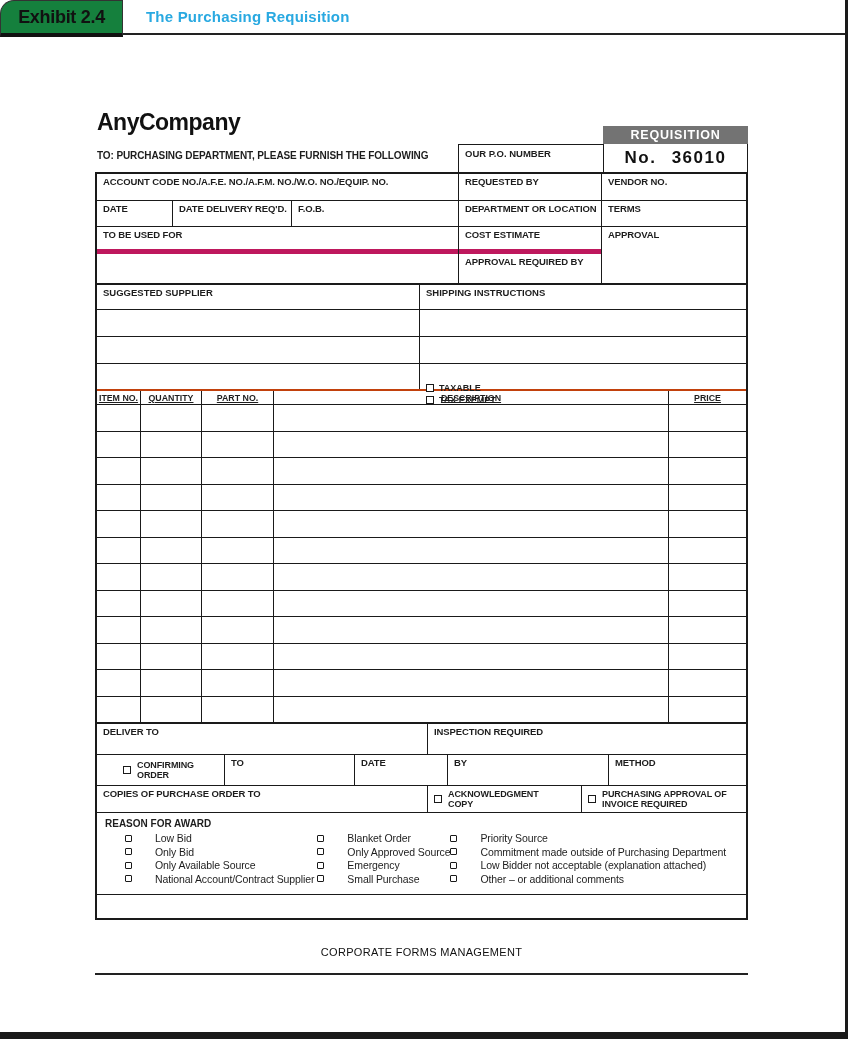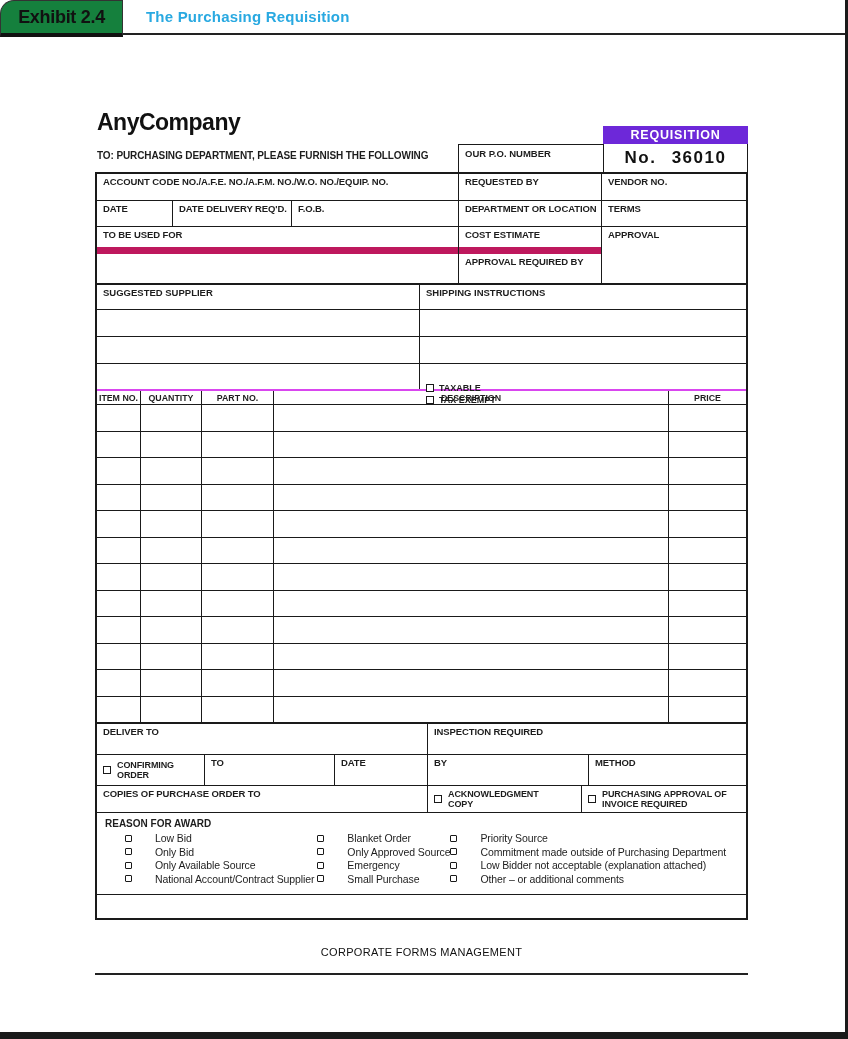--- a/index.html
+++ b/index.html
@@ -42,21 +42,21 @@
   .form-top { position: relative; height: 60px; }
   .company  { position: absolute; left: 2px; top: -3px; font-size: 23px; font-weight: bold; letter-spacing: -0.5px; color: #111; }
   .to-line  { position: absolute; left: 2px; bottom: 11px; width: 360px; font-size: 10px; font-weight: bold; letter-spacing: -0.1px; }
   .po-cell  {
     position: absolute; left: 363px; top: 32px; width: 145px; height: 28px;
     border: 1.5px solid #1a1a1a; border-right: none; border-bottom: none;
     padding: 3px 0 0 6px; font-size: 9.5px; font-weight: bold;
   }
   .req-banner {
     position: absolute; left: 508px; top: 14px; width: 145px; height: 18px;
-    background: #6d28d9; color: #fff;
+    background: #737373; color: #fff;
     display: flex; align-items: center; justify-content: center;
     font-size: 12.5px; font-weight: bold; letter-spacing: 0.8px;
   }
   .req-number {
     position: absolute; left: 508px; top: 32px; width: 145px; height: 28px;
     border: 1.5px solid #1a1a1a; border-top: none; border-bottom: none;
     display: flex; align-items: center; justify-content: center;
     font-size: 17px; font-weight: bold; letter-spacing: 1.5px; word-spacing: 9px;
     color: #111;
   }
@@ -71,54 +71,54 @@
     border-left: 1.5px solid #1a1a1a;
     overflow: hidden;
   }
   .cell.nb { border-left: none; }
   .grow { flex: 1; }
   .w75  { width: 75px; }  .w119 { width: 119px; } .w143 { width: 143px; } .w145 { width: 145px; }
   .h26 { height: 26px; } .h57 { height: 57px; }
 
   .stack { display: flex; flex-direction: column; padding: 0; }
   .sub  { padding: 2px 4px 0 6px; }
-  .sub-top { height: 27px; border-bottom: 7px solid #be185d; }
+  .sub-top { height: 27px; border-bottom: 5px solid #be185d; }
   .sub-bot { height: 28.5px; }
 
   
   .sec-top { border-top: 2px solid #1a1a1a; }
   .split { display: flex; padding: 0; }
   .col-l { flex: 1; display: flex; flex-direction: column; }
   .col-r { width: 327px; border-left: 1.5px solid #1a1a1a; display: flex; flex-direction: column; }
   .srow { padding: 2px 4px 0 6px; font-size: 9.5px; font-weight: bold; border-top: 1.5px solid #1a1a1a; }
   .srow.first { border-top: none; }
   .sh24 { height: 24px; } .sh27 { height: 27px; } .sh26 { height: 26px; }
 
   .cb {
     display: inline-block; width: 8px; height: 8px;
     border: 1.2px solid #1a1a1a; background: #fff;
     vertical-align: -1px; flex: none;
   }
   .cb-sm { width: 7px; height: 7px; border-radius: 1px; }
   .tax-line { display: flex; align-items: center; gap: 5px; font-size: 9px; font-weight: bold; line-height: 12px; }
 
   
-  .item-header { display: flex; border-top: 2px solid #d946ef; height: 15px; }
+  .item-header { display: flex; border-top: 2px solid #c2410c; height: 15px; text-decoration: underline; }
   .ih-cell {
     font-size: 8.8px; font-weight: bold; text-align: center;
     padding-top: 1.5px; border-left: 1.5px solid #1a1a1a; overflow: hidden;
   }
   .ih-cell.nb { border-left: none; }
   .iw1 { width: 43px; } .iw2 { width: 61px; } .iw3 { width: 72px; } .iw5 { width: 78px; }
   .item-row { display: flex; height: 26.5px; border-top: 1.5px solid #1a1a1a; }
   .item-cell { border-left: 1.5px solid #1a1a1a; height: 100%; }
   .item-cell:first-child { border-left: none; }
 
   
-  .h32 { height: 32px; } .h31 { height: 31px; } .h27r { height: 27px; }
+  .h32 { height: 32px; } .h31 { height: 31px; padding-left: 20px; } .h27r { height: 27px; }
   .w107 { width: 107px; } .w130 { width: 130px; } .w93 { width: 93px; } .w161 { width: 161px; }
   .w330 { width: 330px; } .w154 { width: 154px; }
   .cbcell { display: flex; align-items: center; gap: 6px; padding-top: 0; }
   .cb2line { font-size: 9px; line-height: 10.5px; font-weight: bold; }
 
   
   .reason-box { border-top: 1.5px solid #1a1a1a; height: 82px; padding: 5px 20px 0 8px; }
   .reason-title { font-size: 10px; font-weight: bold; }
   .reason-columns { display: flex; margin-top: 3px; }
   .reason-col-0 { width: 296px; padding-left: 20px; }

